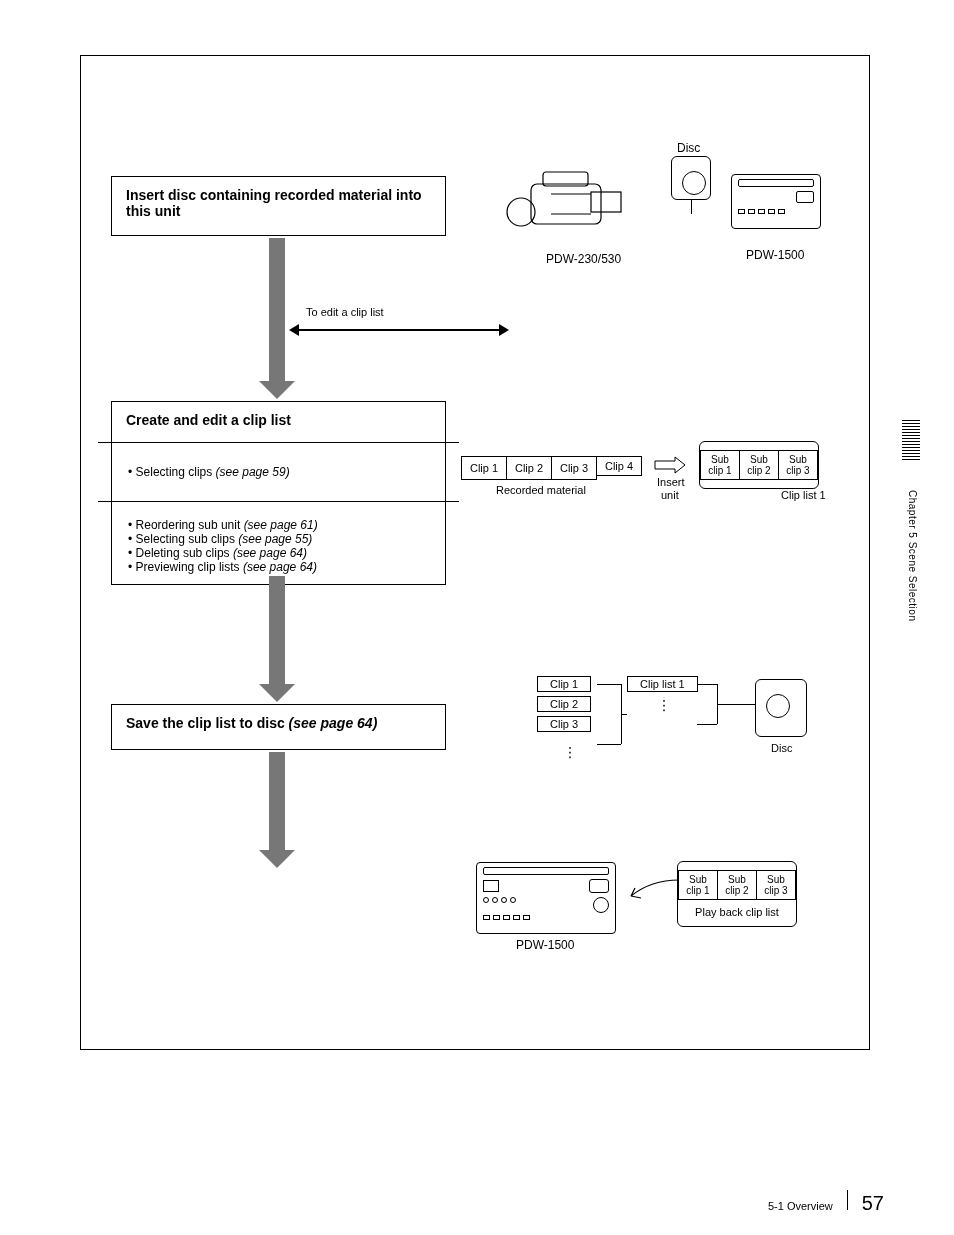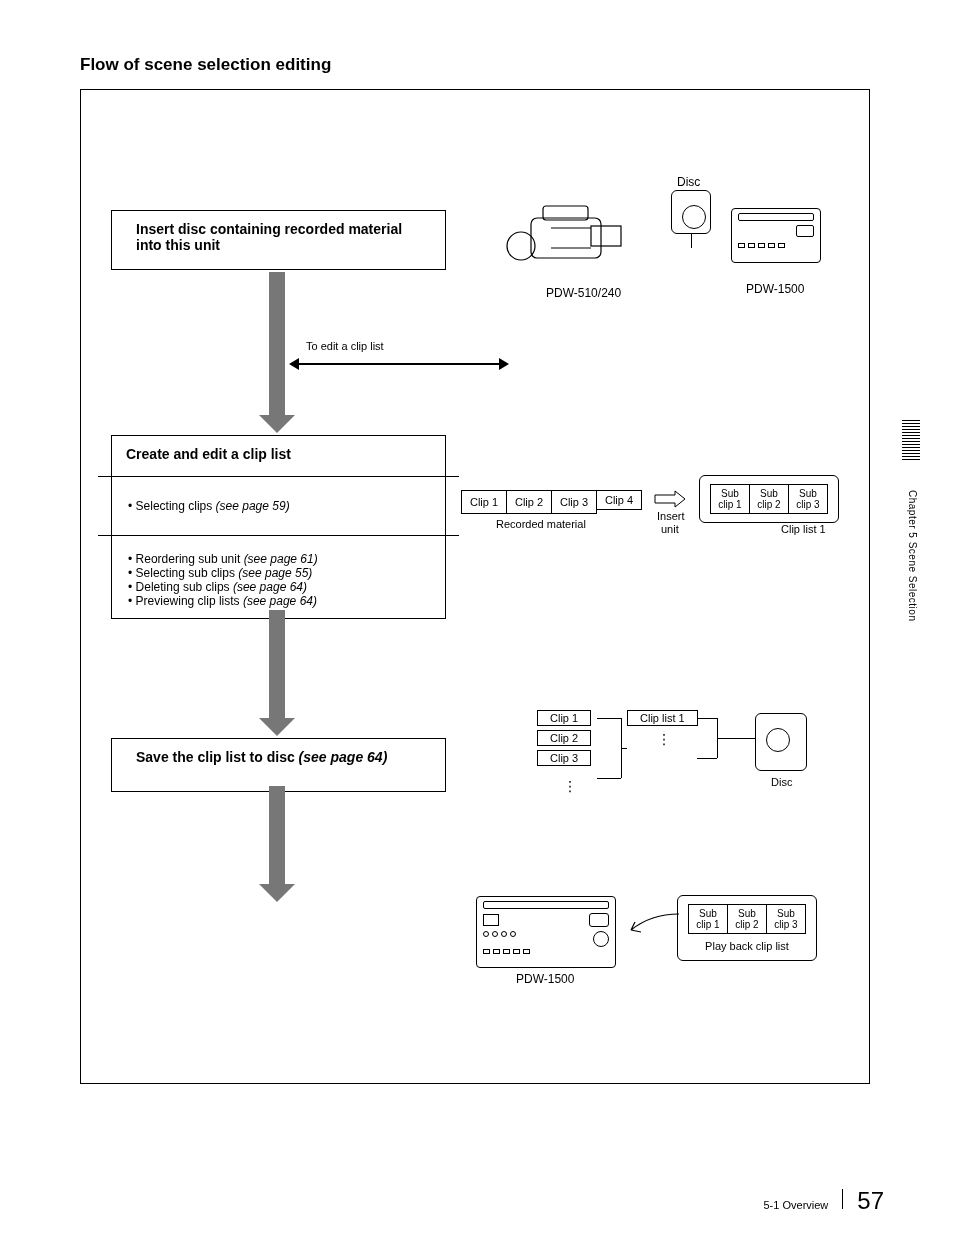--- a/index.html
+++ b/index.html
@@ -1,63 +1,62 @@
 <!DOCTYPE html>
 <html><head>
 <meta charset="utf-8">
 <style>
   *{box-sizing:border-box;margin:0;padding:0}
   body{font-family:Arial,Helvetica,sans-serif;font-size:13px;background:#fff;color:#000;width:954px;height:1235px;position:relative}
   .page{position:absolute;left:80px;top:55px;width:800px}
   h2{font-size:17px;font-weight:bold;margin-bottom:14px}
   .frame{border:1px solid #000;width:790px;height:995px;position:relative}
-  .box{position:absolute;border:1px solid #000;background:#fff;padding:10px 24px}
+  .box{position:absolute;border:1px solid #000;background:#fff;padding:10px 14px}
   .box-title{font-weight:bold;font-size:14px}
   .arrow-down{position:absolute;width:16px;background:#777}
   .arrow-down:after{content:"";position:absolute;left:-10px;bottom:-16px;border-left:18px solid transparent;border-right:18px solid transparent;border-top:18px solid #777}
   .arrow-left-line{position:absolute;height:2px;background:#000}
   .arrow-left-line:before{content:"";position:absolute;left:-10px;top:-5px;border-top:6px solid transparent;border-bottom:6px solid transparent;border-right:10px solid #000}
   .arrow-left-line:after{content:"";position:absolute;right:-10px;top:-5px;border-top:6px solid transparent;border-bottom:6px solid transparent;border-left:10px solid #000}
   .dev-label{position:absolute;font-size:12px;text-align:center}
   .ital{font-style:italic}
   .clipcell{border:1px solid #000;font-size:11px;text-align:center;display:inline-flex;align-items:center;justify-content:center;background:#fff}
   .cliprow{position:absolute;display:flex}
   .sublabel{position:absolute;font-size:11px;text-align:center}
   .thinbox{border:1px solid #000;font-size:11px;padding:1px 12px;text-align:center;margin-bottom:4px;background:#fff}
   .sidebar{position:absolute;right:32px;top:420px;width:20px;height:200px}
   .sidetxt{writing-mode:vertical-rl;font-size:10px;position:absolute;right:36px;top:490px;letter-spacing:.5px}
   .hatch{width:18px;height:40px;background:repeating-linear-gradient(0deg,#000 0,#000 1px,#fff 1px,#fff 3px)}
   .footer{position:absolute;right:70px;bottom:20px;font-size:11px;display:flex;align-items:baseline;gap:10px}
-  .pnum{font-size:24px}
+  .pnum{font-size:20px}
   .vline{width:1px;height:20px;background:#000;display:inline-block;margin:0 4px;vertical-align:middle}
   .camera{position:absolute;width:130px;height:80px}
   .deck{position:absolute;width:90px;height:55px;border:1.5px solid #000;border-radius:4px}
   .deck .slot{height:8px;border:1px solid #000;margin:4px 6px;border-radius:2px}
   .deck .btns{display:flex;gap:3px;margin:6px}
   .deck .btns span{width:7px;height:5px;border:1px solid #000}
   .disc{position:absolute;width:44px;height:50px;border:1.5px solid #000;border-radius:6px}
   .disc:after{content:"";position:absolute;left:10px;top:14px;width:22px;height:22px;border:1.5px solid #000;border-radius:50%}
-  .subgrid{position:absolute;border:1px solid #000;border-radius:6px;padding:8px 10px}
+  .subgrid{position:absolute;border:1px solid #000;border-radius:6px;padding:8px 0}
   .subgrid .row{display:flex}
   .subgrid .cell{border:1px solid #000;font-size:10px;text-align:center;padding:3px 4px;line-height:1.1}
   .vdots{position:absolute;font-size:14px;line-height:.5}
   .loadbox{position:absolute;border:1px solid #000;padding:6px 14px;font-size:12px}
   ul.blist{list-style:none;padding-left:2px;font-size:12px}
   ul.blist li:before{content:"• ";}
   .divline{border-top:1px solid #000;margin:8px -14px}
   .connector{position:absolute;border-top:1px solid #000}
   .connector-v{position:absolute;border-left:1px solid #000}
   .smallarrow{position:absolute}
   .smallarrow svg{display:block}
 </style>
 </head>
 <body>
 
 <div class="page">
-  <h2>Flow of scene selection editing</h2>
 
   <div class="frame">
 
     <div class="box" style="left:30px;top:120px;width:335px;height:60px">
       <div class="box-title">Insert disc containing recorded material into this unit</div>
     </div>
 
     <div class="dev-label" style="left:596px;top:85px">Disc</div>
     <div class="disc" style="left:590px;top:100px;width:40px;height:44px"></div>
     <div class="connector-v" style="left:610px;top:144px;height:14px"></div>
@@ -65,21 +64,21 @@
     <div class="camera" style="left:420px;top:108px">
       <svg viewBox="0 0 130 80" width="130" height="80">
         <rect x="30" y="20" width="70" height="40" rx="6" fill="none" stroke="#000" stroke-width="1.2"></rect>
         <circle cx="20" cy="48" r="14" fill="none" stroke="#000" stroke-width="1.2"></circle>
         <rect x="90" y="28" width="30" height="20" fill="none" stroke="#000" stroke-width="1.2"></rect>
         <rect x="42" y="8" width="45" height="14" rx="3" fill="none" stroke="#000" stroke-width="1.2"></rect>
         <line x1="50" y1="30" x2="90" y2="30" stroke="#000"></line>
         <line x1="50" y1="50" x2="90" y2="50" stroke="#000"></line>
       </svg>
     </div>
-    <div class="dev-label" style="left:465px;top:196px">PDW-510/240</div>
+    <div class="dev-label" style="left:465px;top:196px">PDW-230/530</div>
 
     <div class="deck" style="left:650px;top:118px">
       <div class="slot"></div>
       <div style="display:flex;justify-content:flex-end;margin:2px 6px">
           <span style="width:18px;height:12px;border:1px solid #000;border-radius:2px"></span>
         </div>
       <div class="btns">
           <span></span>
           <span></span>
           <span></span>
@@ -135,21 +134,21 @@
       <div class="row">
         <div class="cell" style="width:40px"><span>Sub clip 1</span></div>
         <div class="cell" style="width:40px;margin-left:-1px"><span>Sub clip 2</span></div>
         <div class="cell" style="width:40px;margin-left:-1px"><span>Sub clip 3</span></div>
       </div>
     </div>
     <div class="sublabel" style="left:700px;top:433px">Clip list 1</div>
 
     <div class="arrow-down" style="left:188px;top:520px;height:110px"></div>
 
-    <div class="box" style="left:30px;top:648px;width:335px;height:54px">
+    <div class="box" style="left:30px;top:648px;width:335px;height:46px">
       <div class="box-title"><span>Save the clip list to disc </span><span class="ital">(see page 64)</span></div>
     </div>
 
     <div style="position:absolute;left:456px;top:620px">
       <div class="thinbox">Clip 1</div>
       <div class="thinbox">Clip 2</div>
       <div class="thinbox">Clip 3</div>
     </div>
     <div class="vdots" style="left:482px;top:693px">⋮</div>
 

